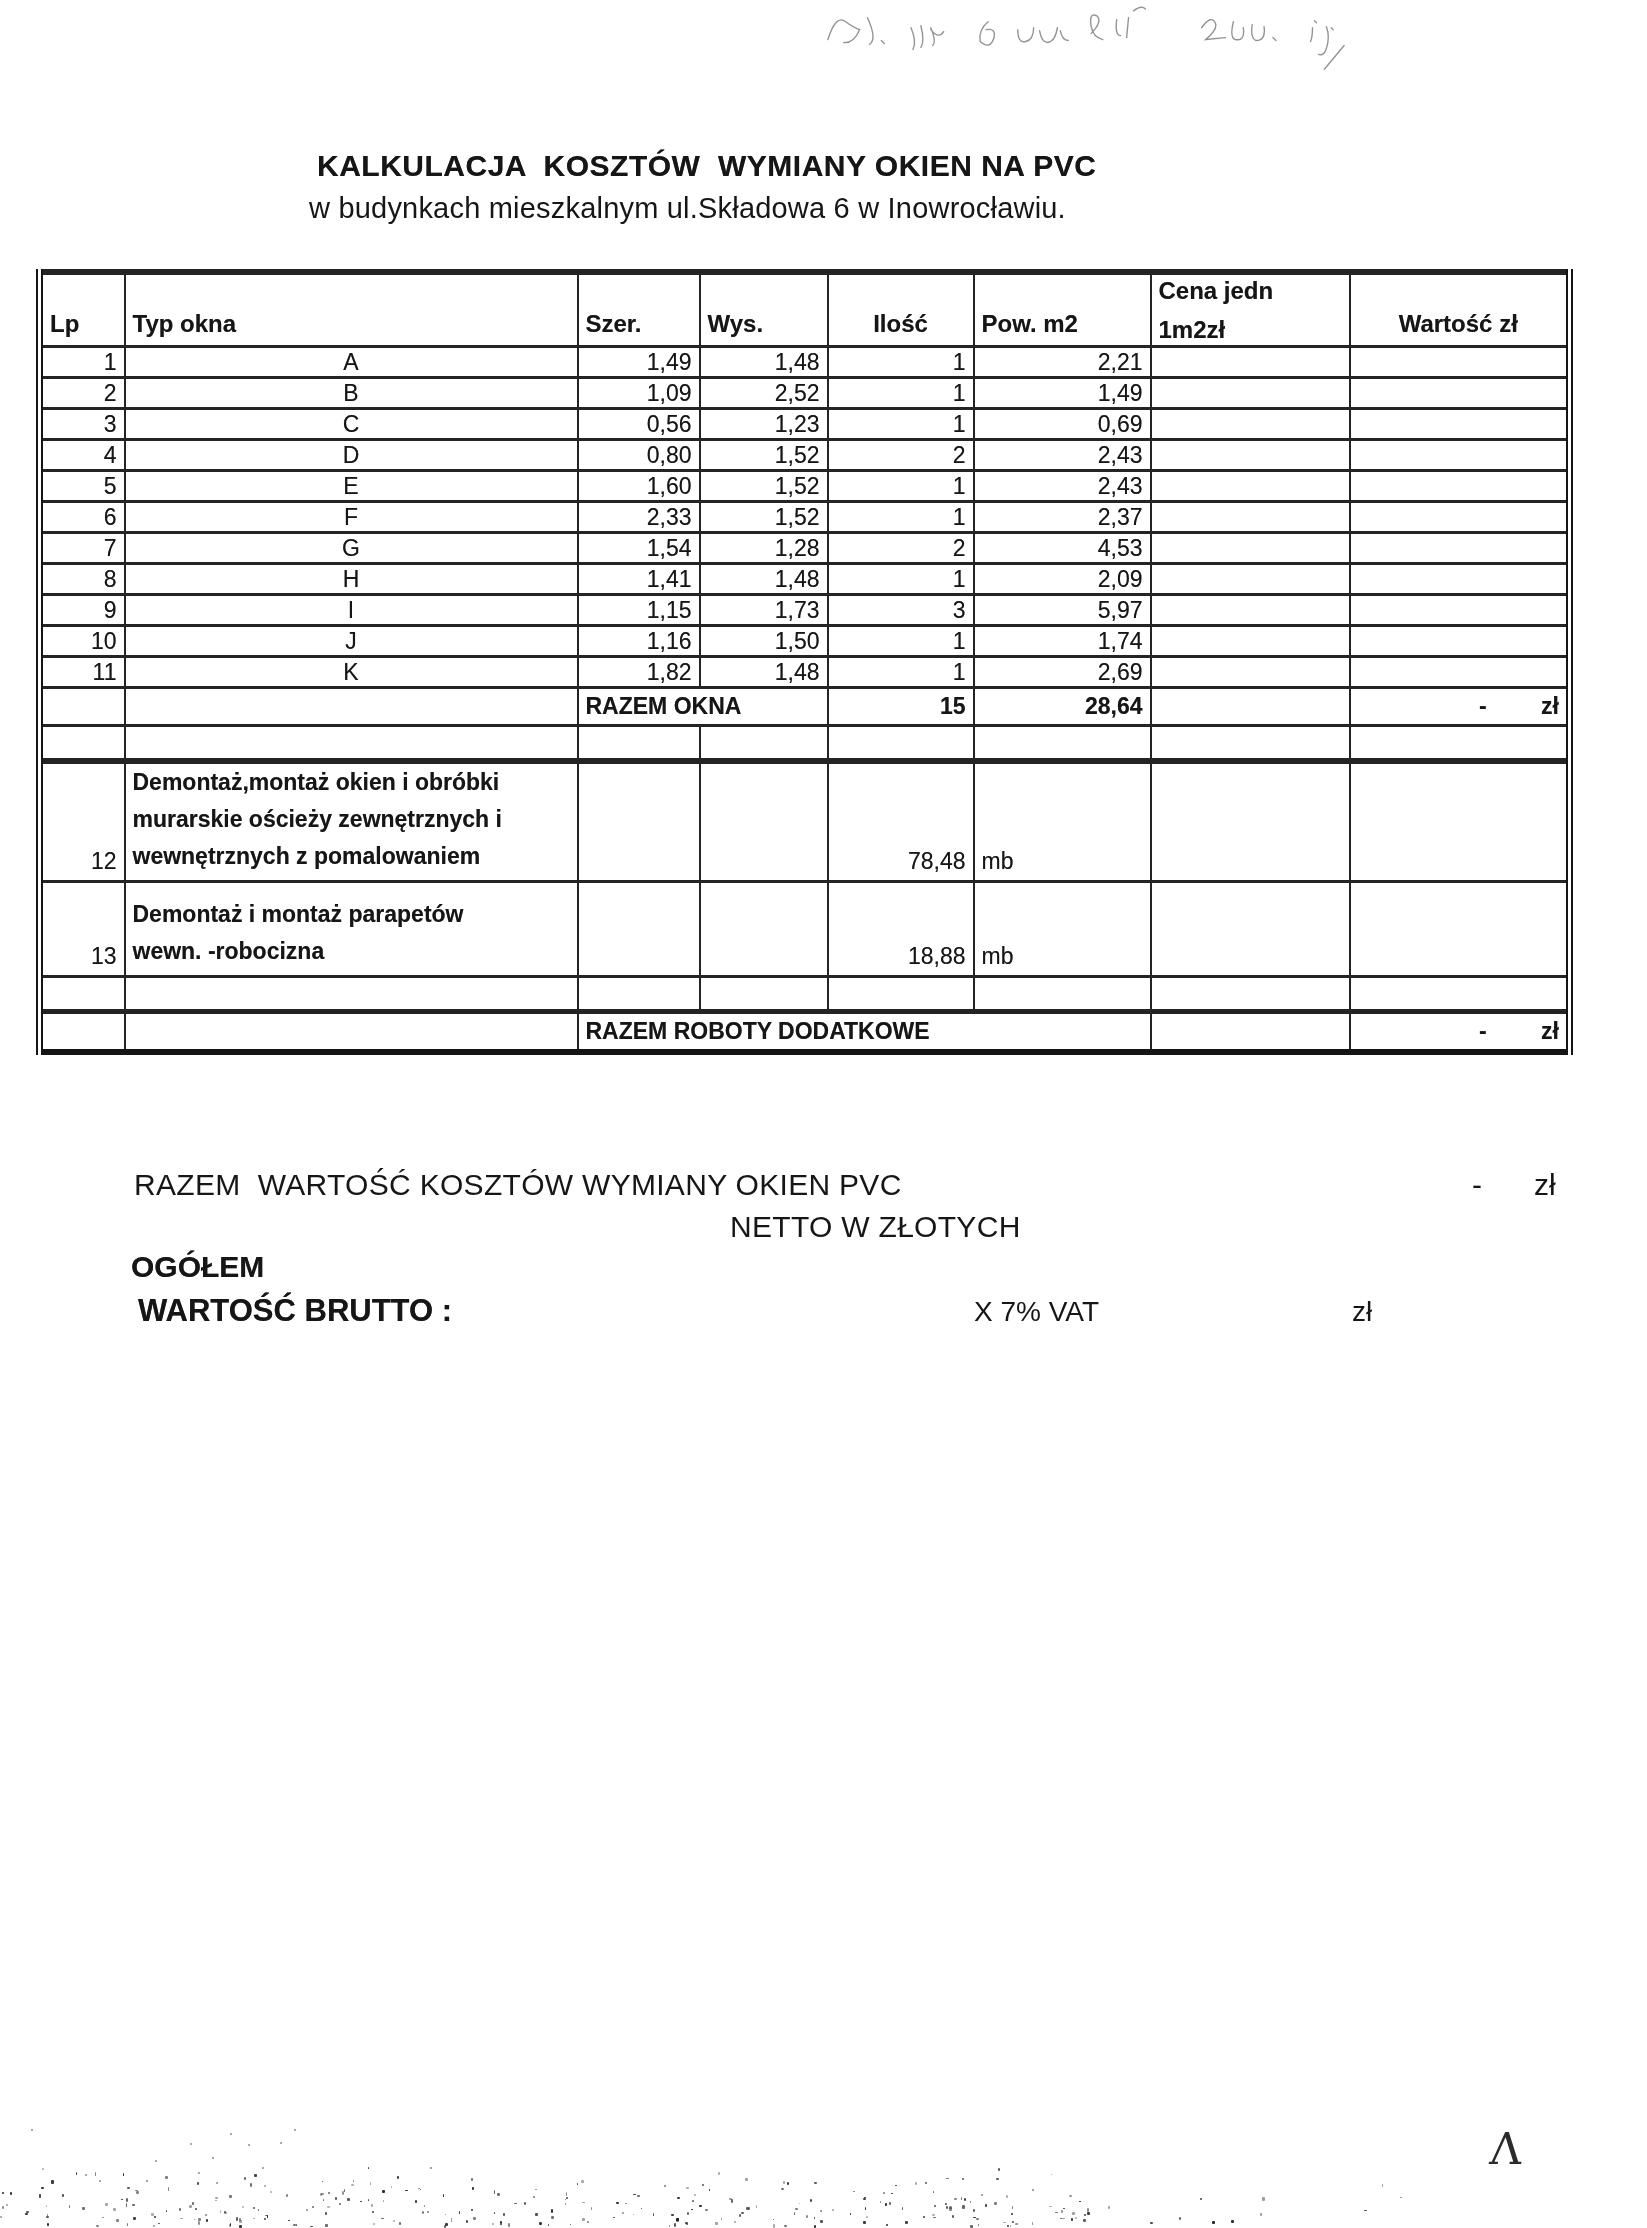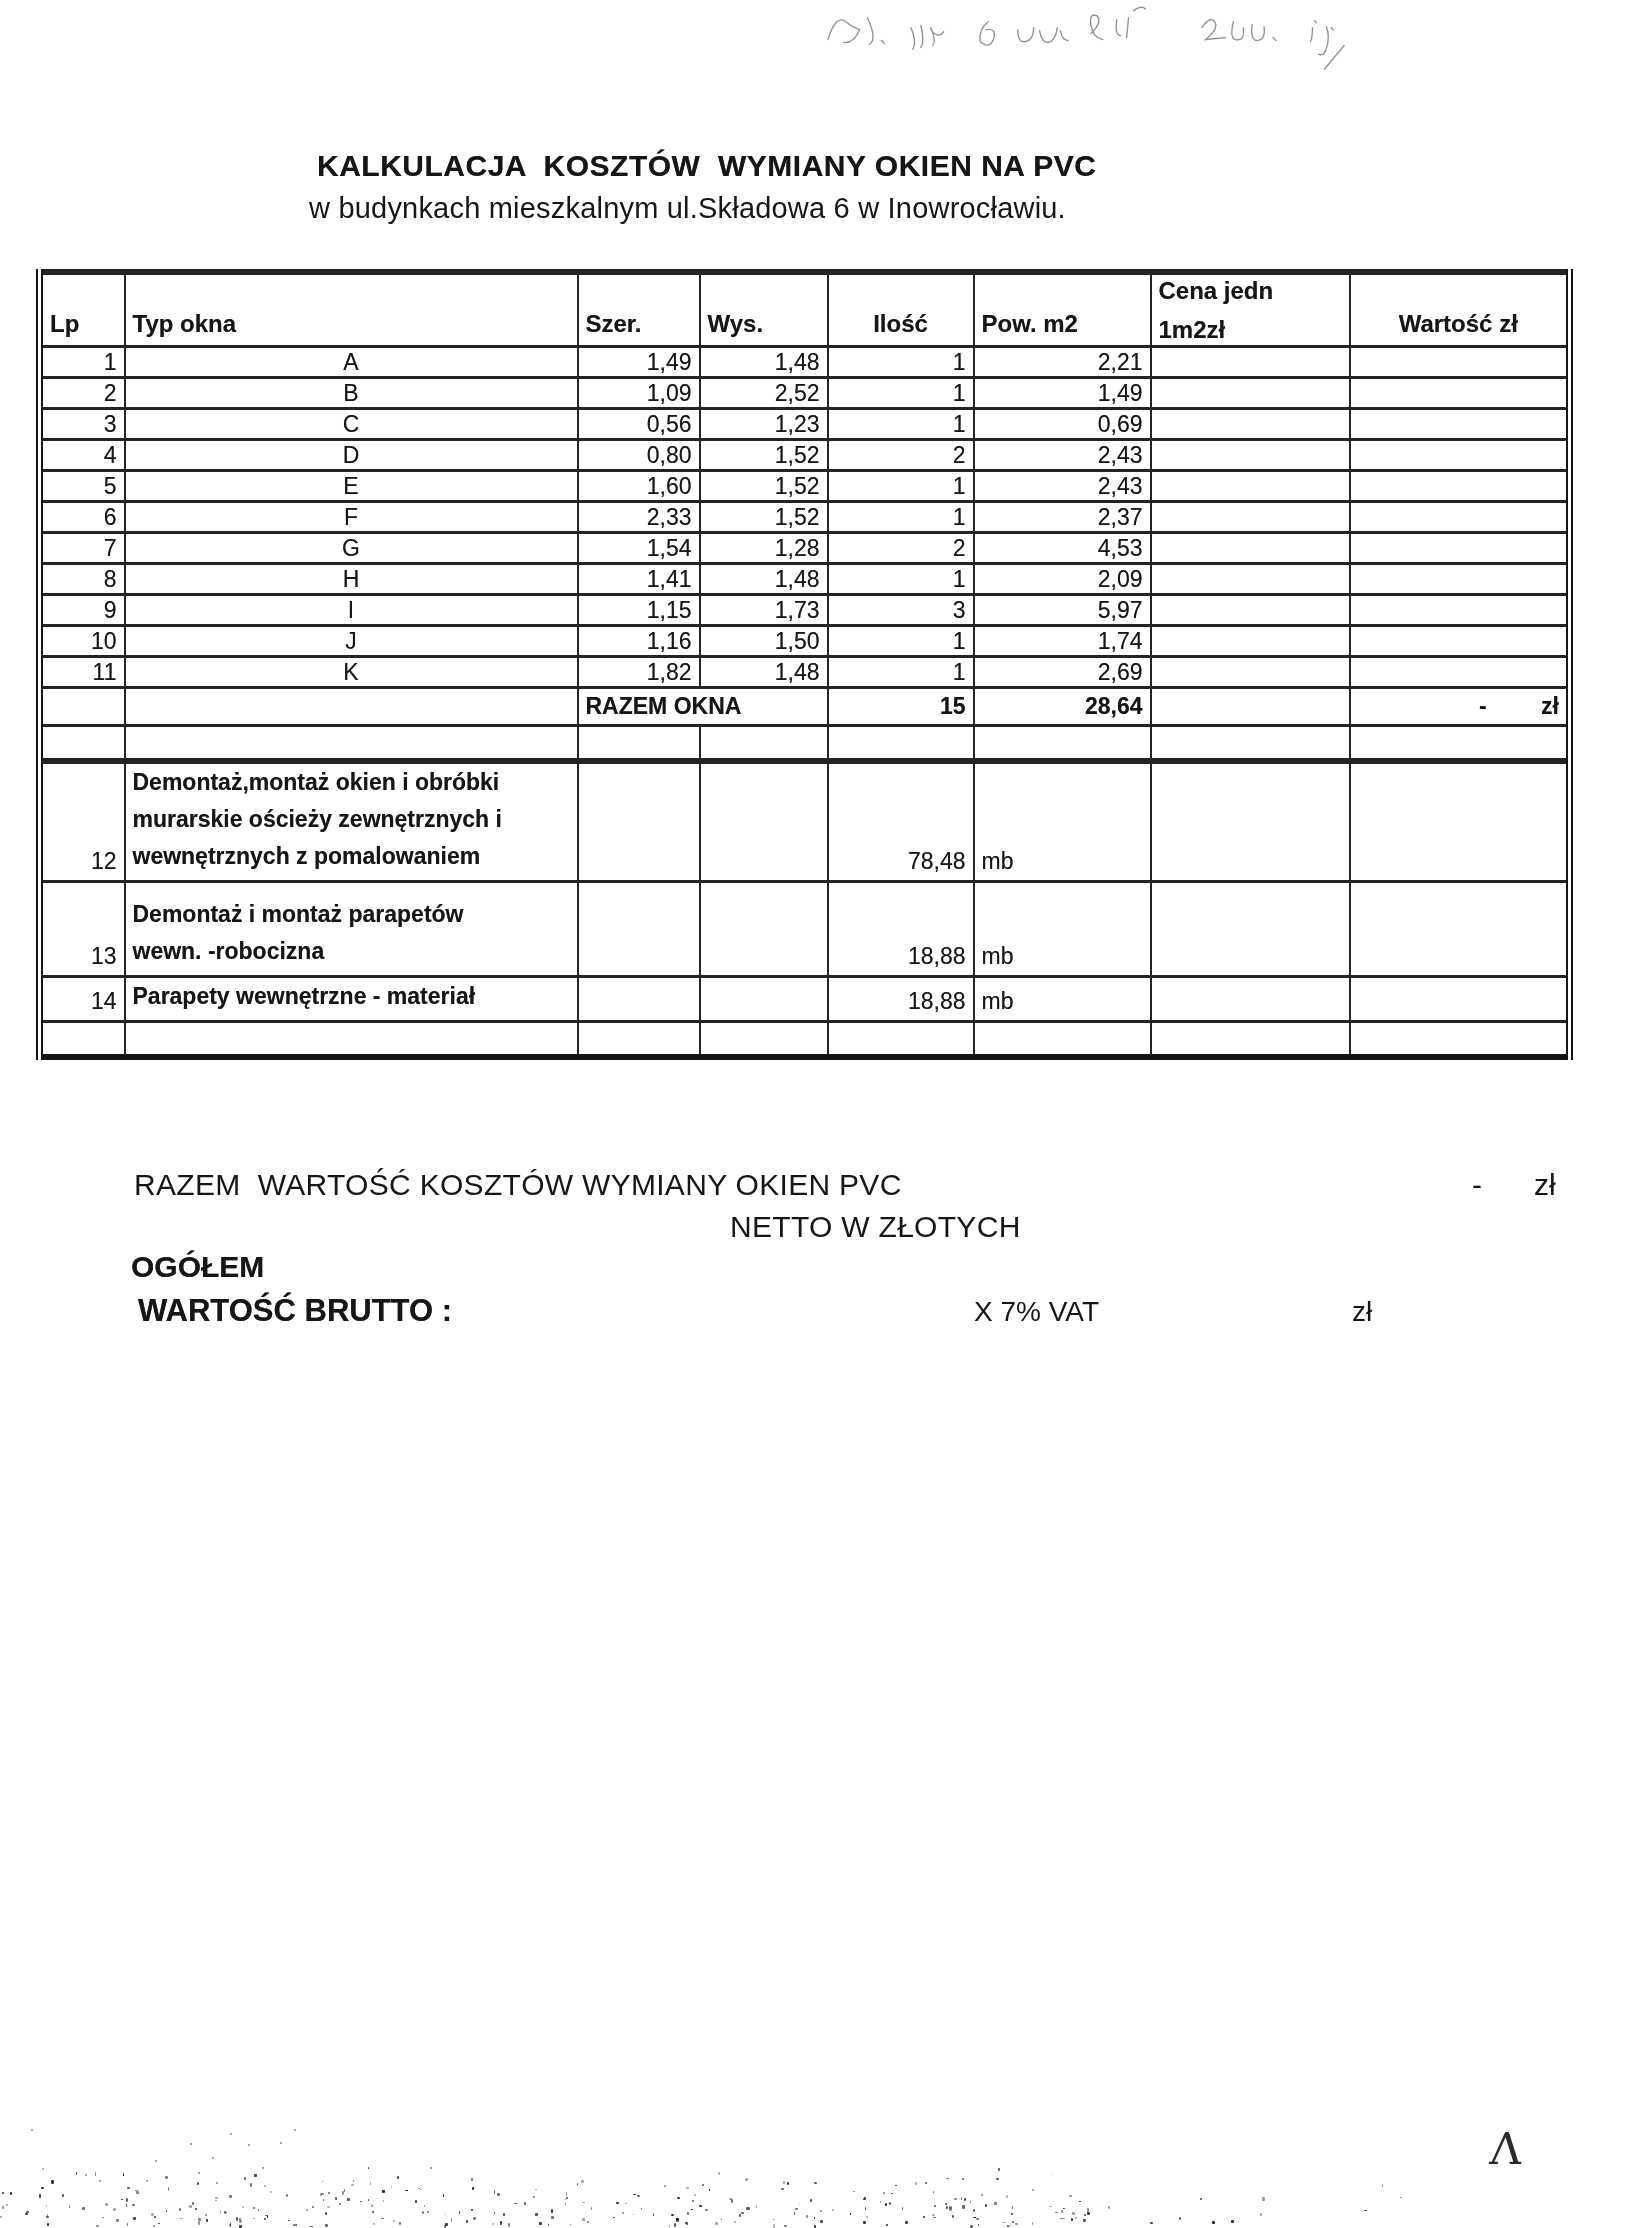--- a/index.html
+++ b/index.html
@@ -283,43 +283,41 @@
             <div>Demontaż i montaż parapetów</div>
             <div>wewn. -robocizna</div>
           </td>
           <td></td>
           <td></td>
           <td class="num">18,88</td>
           <td>mb</td>
           <td></td>
           <td></td>
         </tr>
-        <tr class="extra extra-2">
-          <td class="num">14</td>
-          <td class="desc">
-            <div>Parapety wewnętrzne - materiał</div>
-          </td>
-          <td></td>
-          <td></td>
-          <td class="num">18,88</td>
-          <td>mb</td>
-          <td></td>
-          <td></td>
-        </tr>
         <tr class="spacer-b" id="anchor-spacer-b">
         <td></td>
           <td></td>
           <td></td>
           <td></td>
           <td></td>
           <td></td>
           <td></td>
           <td></td>
       </tr>
 
+      <tr class="razem-roboty">
+        <td></td>
+        <td></td>
+        <td colspan="4">RAZEM ROBOTY DODATKOWE</td>
+        <td></td>
+        <td class="wart">
+          <span>-</span>
+          <span class="unit">zł</span>
+        </td>
+      </tr>
     </tbody>
   </table>
 </div>
 
 <div class="abs sum-netto-label pre">RAZEM  WARTOŚĆ KOSZTÓW WYMIANY OKIEN PVC</div>
 <div class="abs sum-netto-dash">-</div>
 <div class="abs sum-netto-unit">zł</div>
 <div class="abs sum-netto2">NETTO W ZŁOTYCH</div>
 <div class="abs sum-ogolem">OGÓŁEM</div>
 <div class="abs sum-brutto">WARTOŚĆ BRUTTO :</div>

